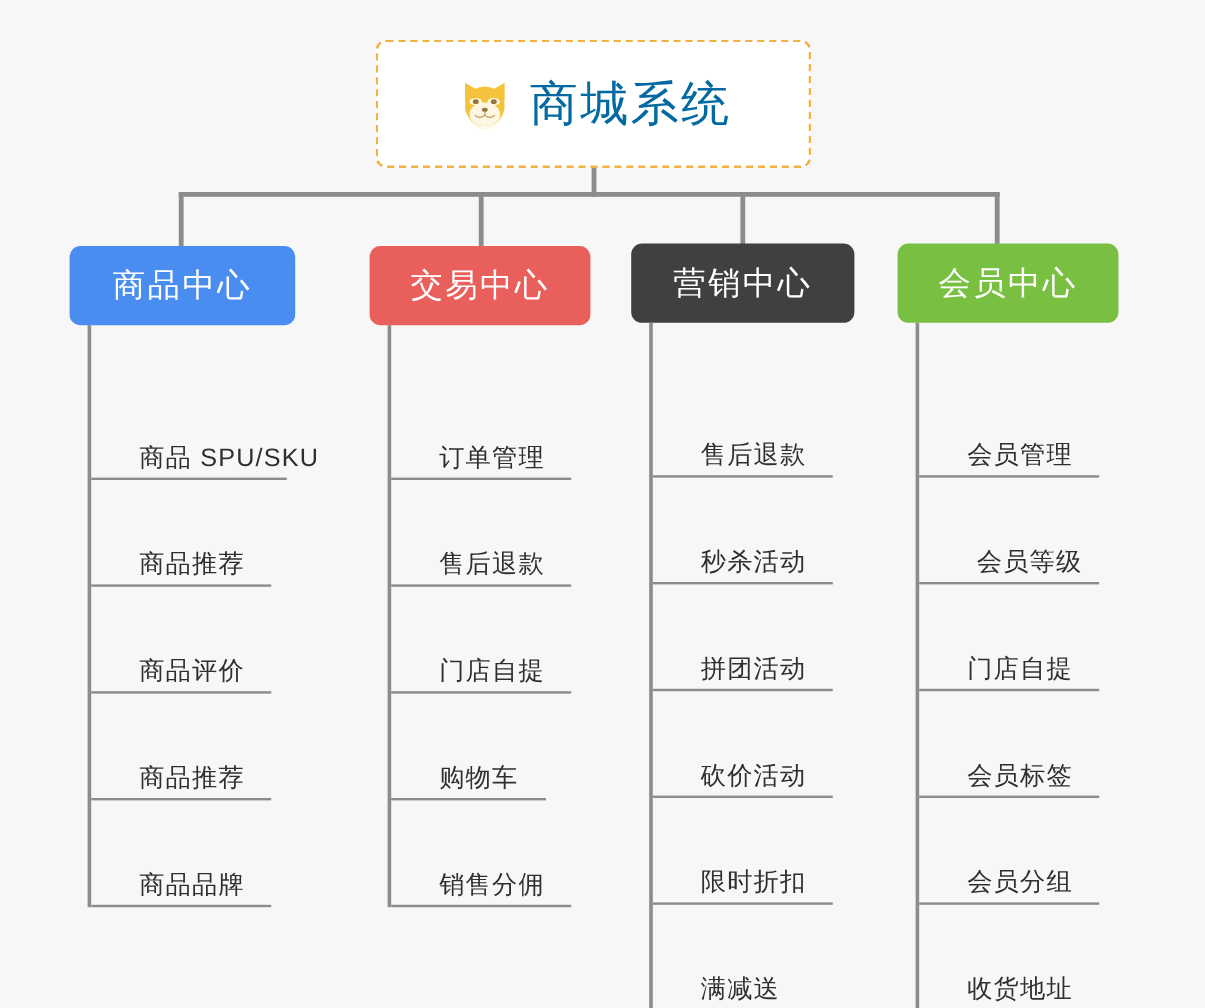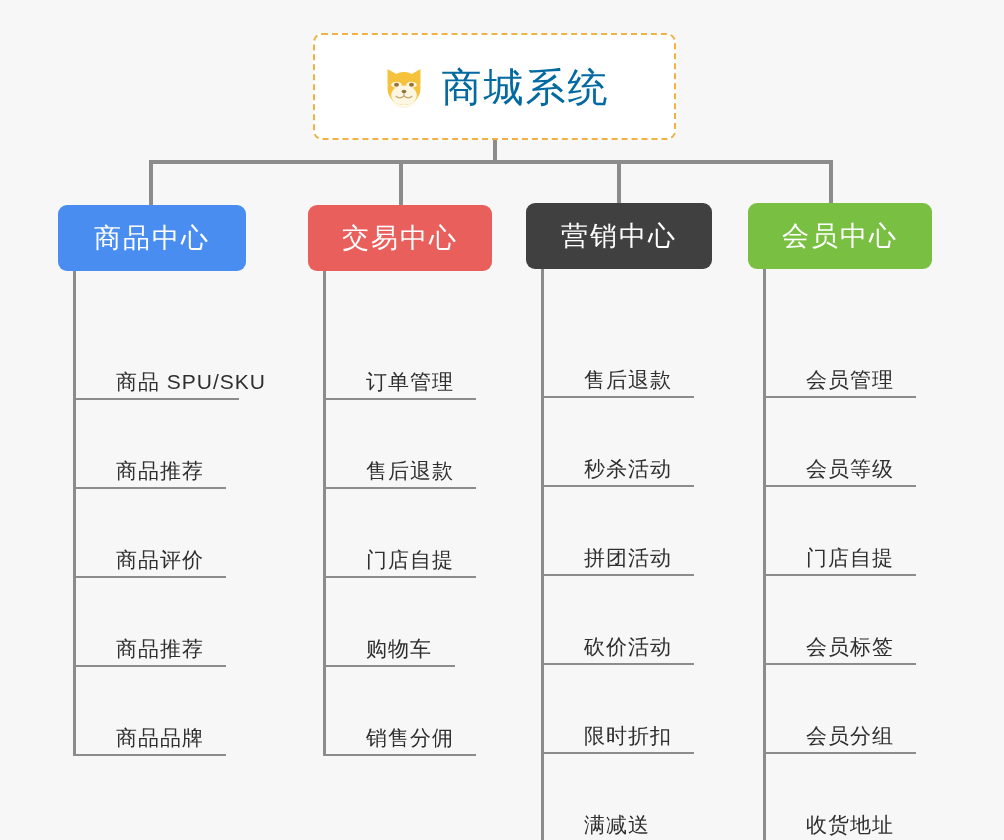--- a/index.html
+++ b/index.html
@@ -225,21 +225,21 @@
       </div>
     </div>
   </div>
 
   <div class="column" style="left:748px; width:186px; top:203px;">
     <div class="col-header" style="width: 184px; background: rgb(121, 192, 66);">会员中心</div>
     <div class="col-body" style="border-left-color: rgb(140, 140, 140);">
       <div class="leaf-item" style="width: 150px; border-bottom-color: rgb(140, 140, 140);">
         <span class="leaf-label">会员管理</span>
       </div>
-      <div class="leaf-item" style="width: 150px; border-bottom-color: rgb(140, 140, 140);">
+      <div class="leaf-item" style="width: 150px; border-bottom-color: rgb(140, 140, 140); justify-content: flex-end;">
         <span class="leaf-label">会员等级</span>
       </div>
       <div class="leaf-item" style="width: 150px; border-bottom-color: rgb(140, 140, 140);">
         <span class="leaf-label">门店自提</span>
       </div>
       <div class="leaf-item" style="width: 150px; border-bottom-color: rgb(140, 140, 140);">
         <span class="leaf-label">会员标签</span>
       </div>
       <div class="leaf-item" style="width: 150px; border-bottom-color: rgb(140, 140, 140);">
         <span class="leaf-label">会员分组</span>

